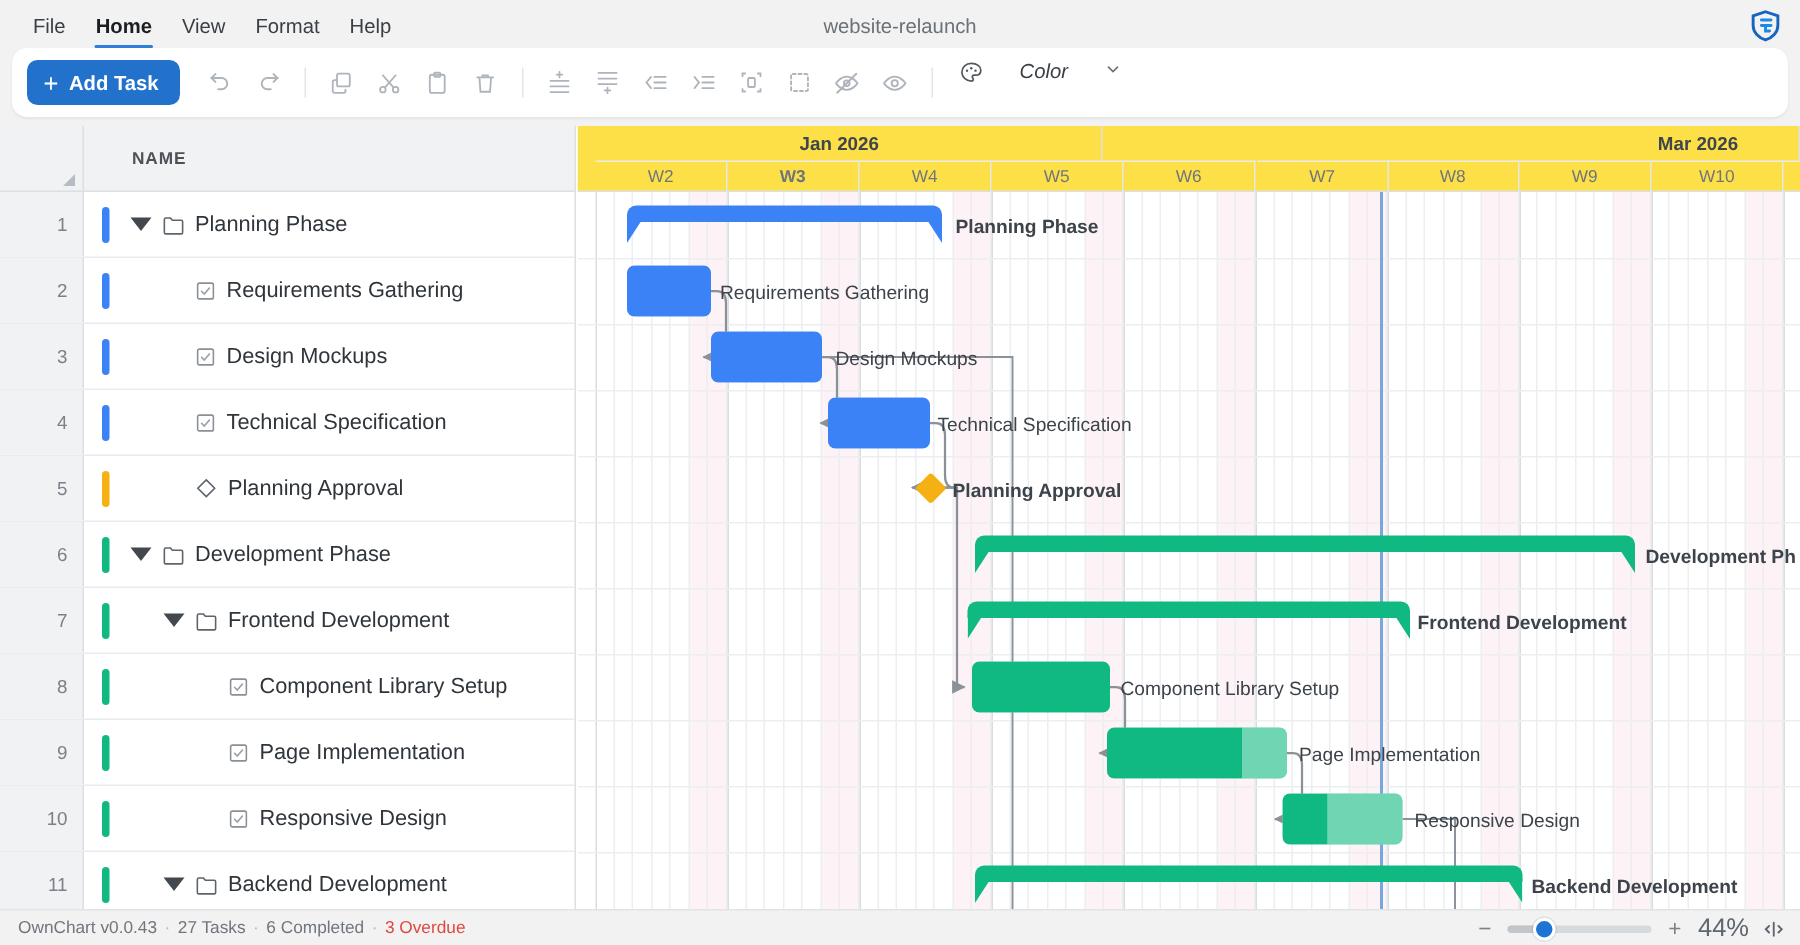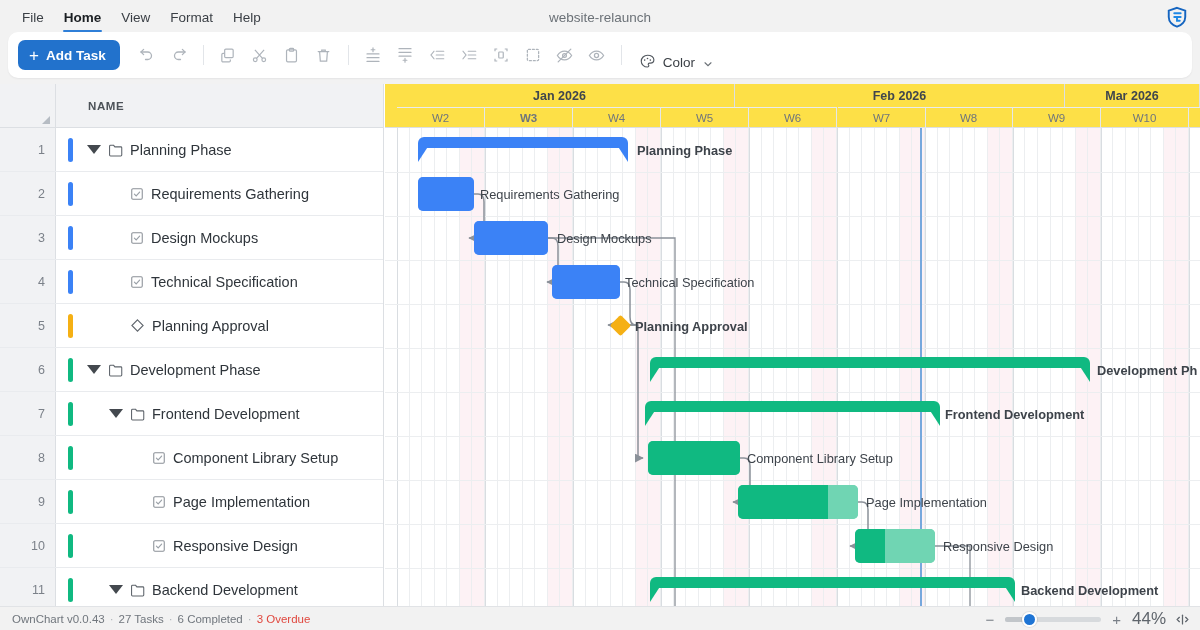--- a/index.html
+++ b/index.html
@@ -51,24 +51,25 @@
   }
   .add-task-btn .plus { font-size: 17px; font-weight: normal; line-height: 1; }
   .tb-btn {
     width: 30px; height: 30px; border-radius: 6px; background: transparent;
     border: none; display: flex; align-items: center; justify-content: center;
     cursor: pointer; color: #aeb4bb;
   }
   .tb-sep { width: 1px; height: 20px; background: #e2e5e9; margin: 0 7px; }
   .tb-gap { width: 8px; }
   .color-btn {
-    display: flex; align-items: flex-end; gap: 7px; height: 30px;
+    display: flex; align-items: flex-start; gap: 24px; height: 30px;
     padding: 0 8px; border-radius: 6px; background: transparent; border: none;
     font-size: 13.5px; color: #3a3f45; cursor: pointer;
     font-family: "Liberation Sans", sans-serif;
+    font-style: italic;
   }
 
   
   .main {
     position: absolute; top: 84px; left: 0; width: 1200px; height: 524px;
     background: #fff; overflow: hidden;
   }
 
   
   .grid-head {
@@ -525,21 +526,20 @@
               <span>Backend Development</span>
             </div>
           </div>
         </div>
       </div>
 
     <div class="tl">
       <div class="tl-head">
         <div class="tl-months" id="tl-months">
             <div class="month" style="left: 0px; width: 350px;">Jan 2026</div>
-            <div class="month" style="left: 350px; width: 330px;">Feb 2026</div>
             <div class="month" style="left: 680px; width: 135px;">Mar 2026</div>
           </div>
         <div class="tl-weeks" id="tl-weeks">
             <div class="week" style="left: 12px; width: 88px;">W2</div>
             <div class="week" style="left: 100px; width: 88px; font-weight: bold;">W3</div>
             <div class="week" style="left: 188px; width: 88px;">W4</div>
             <div class="week" style="left: 276px; width: 88px;">W5</div>
             <div class="week" style="left: 364px; width: 88px;">W6</div>
             <div class="week" style="left: 453px; width: 88px;">W7</div>
             <div class="week" style="left: 540px; width: 88px;">W8</div>

